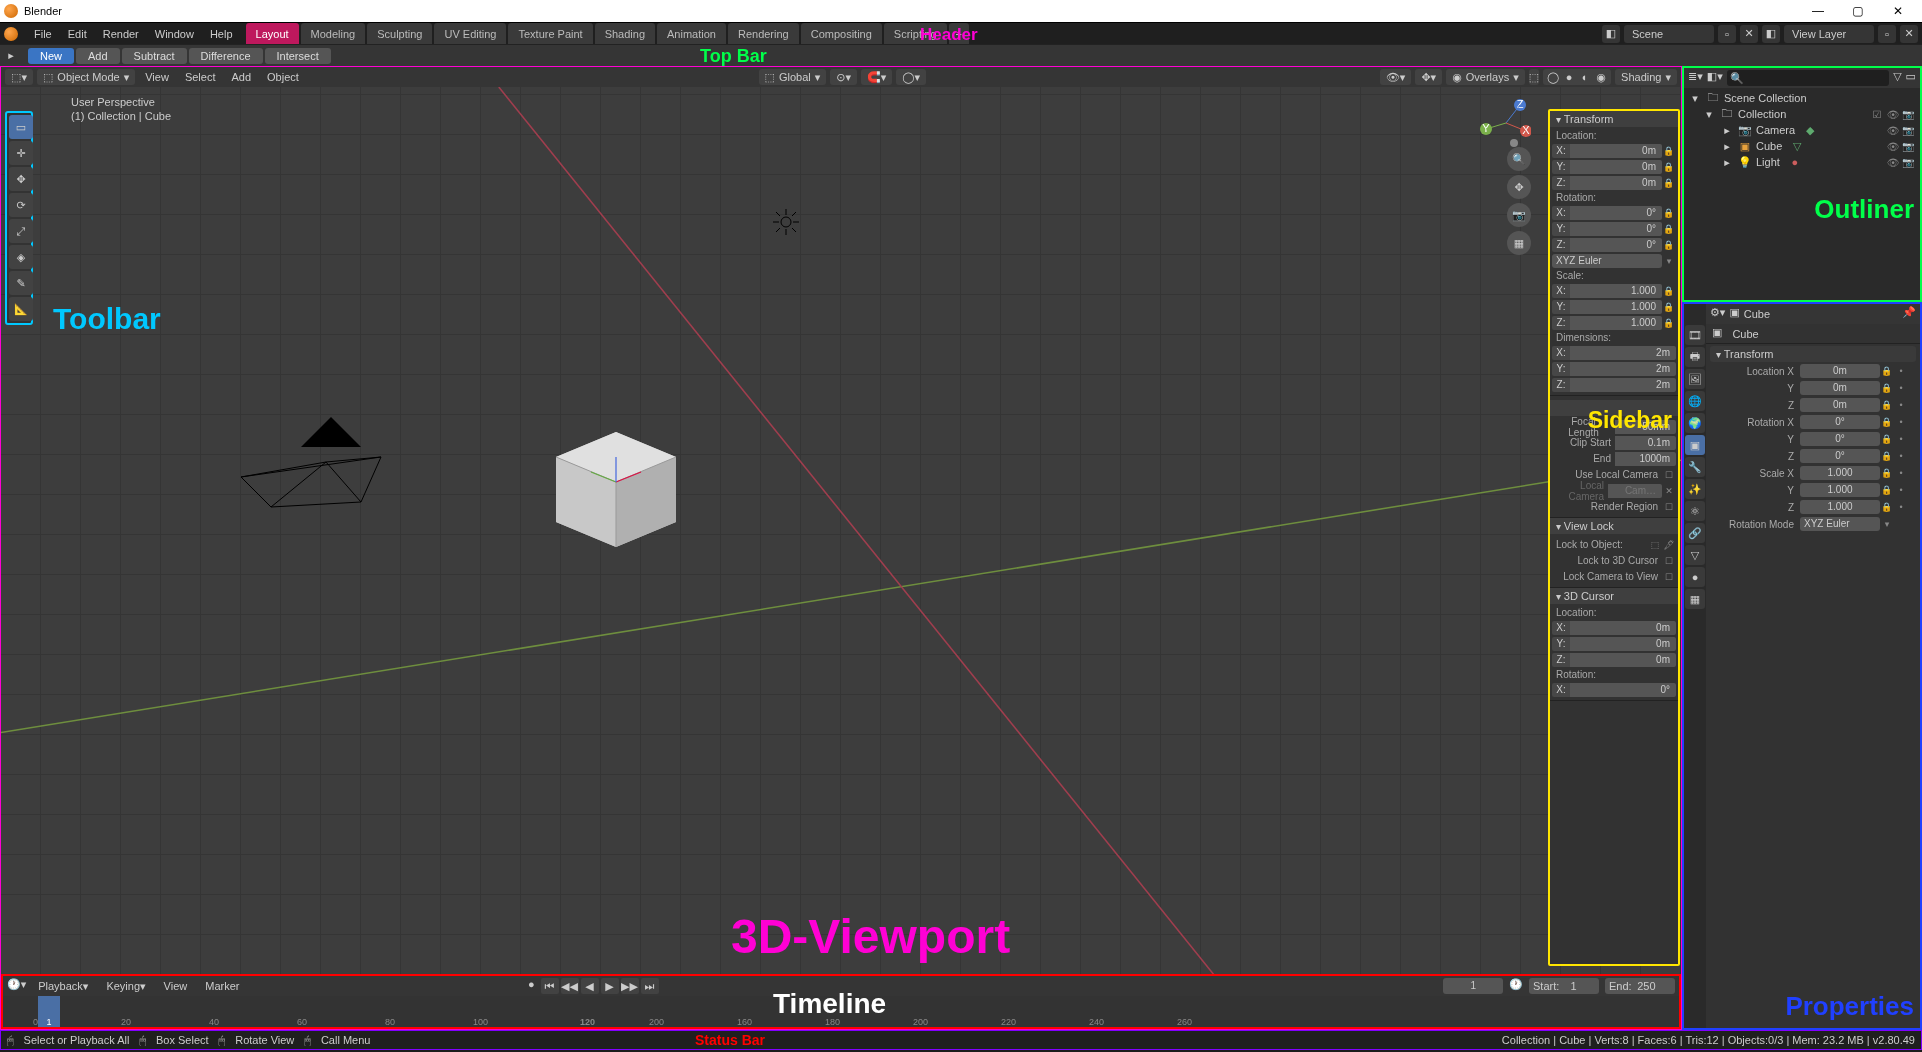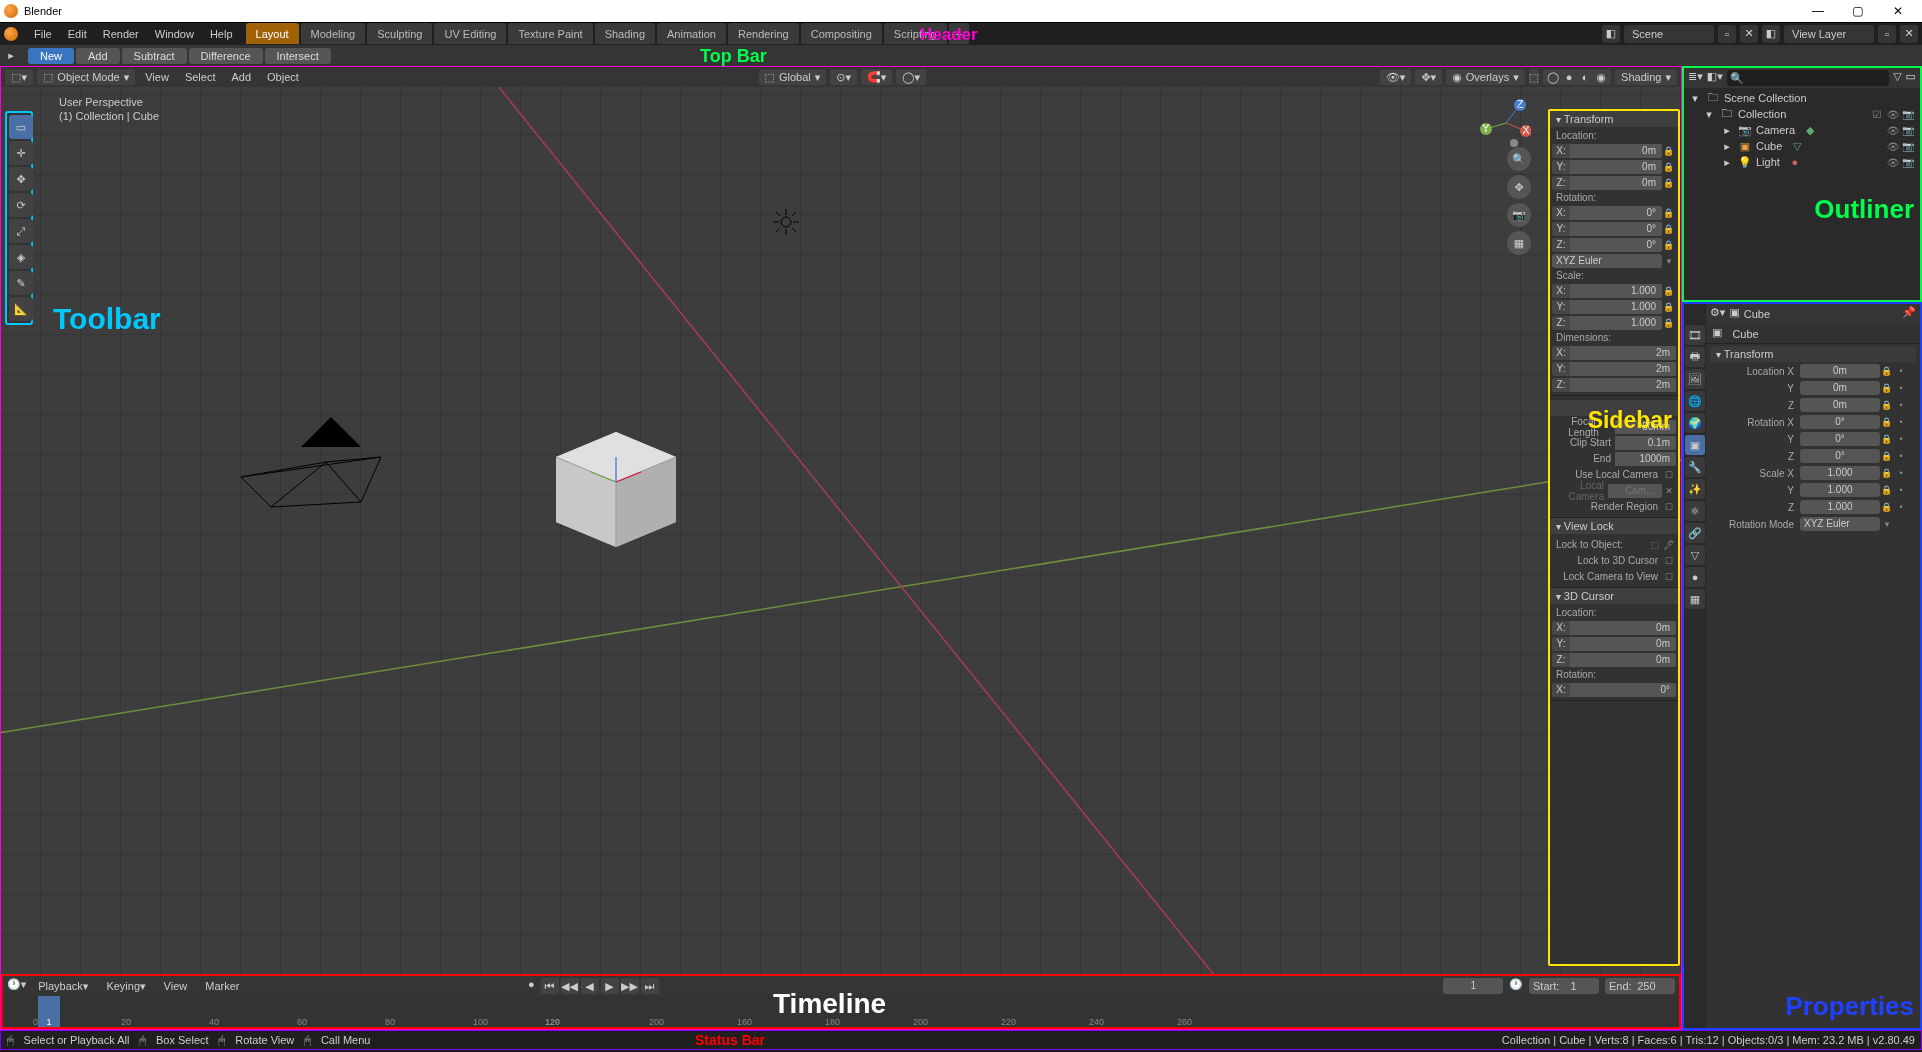--- a/index.html
+++ b/index.html
@@ -9,21 +9,21 @@
 .winbar .logo{width:14px;height:14px;margin-right:6px;border-radius:50%;background:radial-gradient(circle at 35% 35%,#ffa64d,#cc6600)}
 .winbar .t{color:#000}
 .winctl{margin-left:auto;display:flex}
 .winctl span{width:40px;height:22px;display:flex;align-items:center;justify-content:center;color:#000;font-size:12px}
 
 .menubar{height:22px;background:#1f1f1f;display:flex;align-items:center;padding:0 4px;border-top:1px solid #000;position:relative}
 .menubar .blogo{width:14px;height:14px;margin-right:8px;border-radius:50%;background:radial-gradient(circle at 35% 35%,#ffa64d,#cc6600)}
 .menubar .m{padding:12px 8px;height:100%;display:flex;align-items:center}
 .tabrow{display:flex;margin-left:4px}
 .tabrow .tab{padding:0 10px;height:22px;display:flex;align-items:center;background:#3a3a3a;border-radius:3px 3px 0 0;margin:0 1px;color:#bbb}
-.tabrow .tab.active{background:#a16207;color:#fff}
+.tabrow .tab.active{background:#be185d;color:#fff}
 .annot{position:absolute;font-weight:800;pointer-events:none}
 .scene-box{margin-left:auto;display:flex;align-items:center;gap:4px}
 .scene-box .fld{background:#353535;height:18px;padding:0 8px;display:flex;align-items:center;border-radius:3px;min-width:90px}
 .sqbtn{width:18px;height:18px;background:#353535;border-radius:3px;display:flex;align-items:center;justify-content:center}
 
 .boolrow{height:22px;background:#353535;display:flex;align-items:center;padding:0 4px;gap:2px;border-top:1px solid #222;position:relative}
 .boolrow .play{width:14px;height:14px;display:flex;align-items:center;justify-content:center}
 .boolrow .btn{background:#555;padding:2px 12px;border-radius:3px;color:#ddd}
 .boolrow .btn.primary{background:#3a75c4;color:#fff}
 
@@ -35,21 +35,21 @@
 .vp-body{flex:1;position:relative;overflow:hidden;background:#3d3d3d}
 .grid{position:absolute;inset:0;background:
  repeating-linear-gradient(0deg,transparent,transparent 39px,#353535 39px,#353535 40px),
  repeating-linear-gradient(90deg,transparent,transparent 39px,#353535 39px,#353535 40px),
  linear-gradient(#3d3d3d,#3d3d3d);}
 .axis{position:absolute;left:0;right:0;top:0;bottom:0;pointer-events:none}
 .cube{position:absolute;left:555px;top:345px;width:120px;height:115px}
 .toolbar{position:absolute;left:4px;top:24px;width:28px;display:flex;flex-direction:column;gap:2px;border:2px solid #00c8ff;border-radius:3px;padding:2px;background:#333}
 .tb{width:24px;height:24px;background:#424242;border-radius:3px;display:flex;align-items:center;justify-content:center}
 .tb.active{background:#4a6fa5}
-.persp{position:absolute;left:58px;top:8px;font-size:11px;color:#9c9c9c;line-height:14px}
+.persp{position:absolute;left:70px;top:8px;font-size:11px;color:#9c9c9c;line-height:14px}
 .navball{position:absolute;right:145px;top:10px;display:flex;gap:4px}
 .navball .nb{width:24px;height:24px;border-radius:50%;background:#555;display:flex;align-items:center;justify-content:center}
 
 .npanel{position:absolute;right:1px;top:22px;width:132px;bottom:8px;background:#323232;border:2px solid #ffe600;border-radius:2px;overflow:hidden;display:flex;flex-direction:column}
 .np-sec{border-bottom:1px solid #222;padding:2px}
 .np-h{background:#3f3f3f;padding:2px 6px;font-size:10px}
 .np-row{display:flex;align-items:center;height:15px;margin:1px 0}
 .np-row .lbl{width:18px;text-align:center;background:#474747;font-size:10px;border-radius:2px 0 0 2px;height:14px;line-height:14px}
 .np-row .val{flex:1;background:#555;text-align:right;padding-right:6px;font-size:10px;height:14px;line-height:14px;border-radius:0 2px 2px 0}
 .np-row .lnk{width:14px;text-align:center;color:#888;font-size:9px}
@@ -262,20 +262,21 @@
         <span class="tb active">▭</span>
         <span class="tb">✛</span>
         <span class="tb">✥</span>
         <span class="tb">⟳</span>
         <span class="tb">⤢</span>
         <span class="tb">◈</span>
         <span class="tb">✎</span>
         <span class="tb">📐</span>
       </div>
       <span class="annot" style="left:52px;top:215px;color:#00c8ff;font-size:30px">Toolbar</span>
+      <span class="annot" style="left:730px;bottom:10px;color:#ff00d4;font-size:48px">3D-Viewport</span>
 
       <div class="npanel">
         <div class="np-h">▾ <span>Transform</span></div>
         <div class="np-sec">
           <div class="np-lab">Location:</div>
           <div class="np-row">
               <span class="lbl">X:</span>
               <span class="val">0m</span>
               <span class="lnk">🔒</span>
             </div>
@@ -433,21 +434,21 @@
       </div>
       <div class="tl-body">
         <div class="tl-cursor">1</div>
         <div id="tl-ticks">
             <span class="tl-tick" style="left: 30px;">0</span>
             <span class="tl-tick" style="left: 118px;">20</span>
             <span class="tl-tick" style="left: 206px;">40</span>
             <span class="tl-tick" style="left: 294px;">60</span>
             <span class="tl-tick" style="left: 382px;">80</span>
             <span class="tl-tick" style="left: 470px;">100</span>
-            <span class="tl-tick" style="left: 542px; font-weight: bold;">120</span>
+            <span class="tl-tick" style="left: 577px; font-weight: bold;">120</span>
             <span class="tl-tick" style="left: 646px;">200</span>
             <span class="tl-tick" style="left: 734px;">160</span>
             <span class="tl-tick" style="left: 822px;">180</span>
             <span class="tl-tick" style="left: 910px;">200</span>
             <span class="tl-tick" style="left: 998px;">220</span>
             <span class="tl-tick" style="left: 1086px;">240</span>
             <span class="tl-tick" style="left: 1174px;">260</span>
           </div>
       </div>
       <span class="annot" style="left:770px;top:12px;color:#fff;font-size:28px">Timeline</span>

